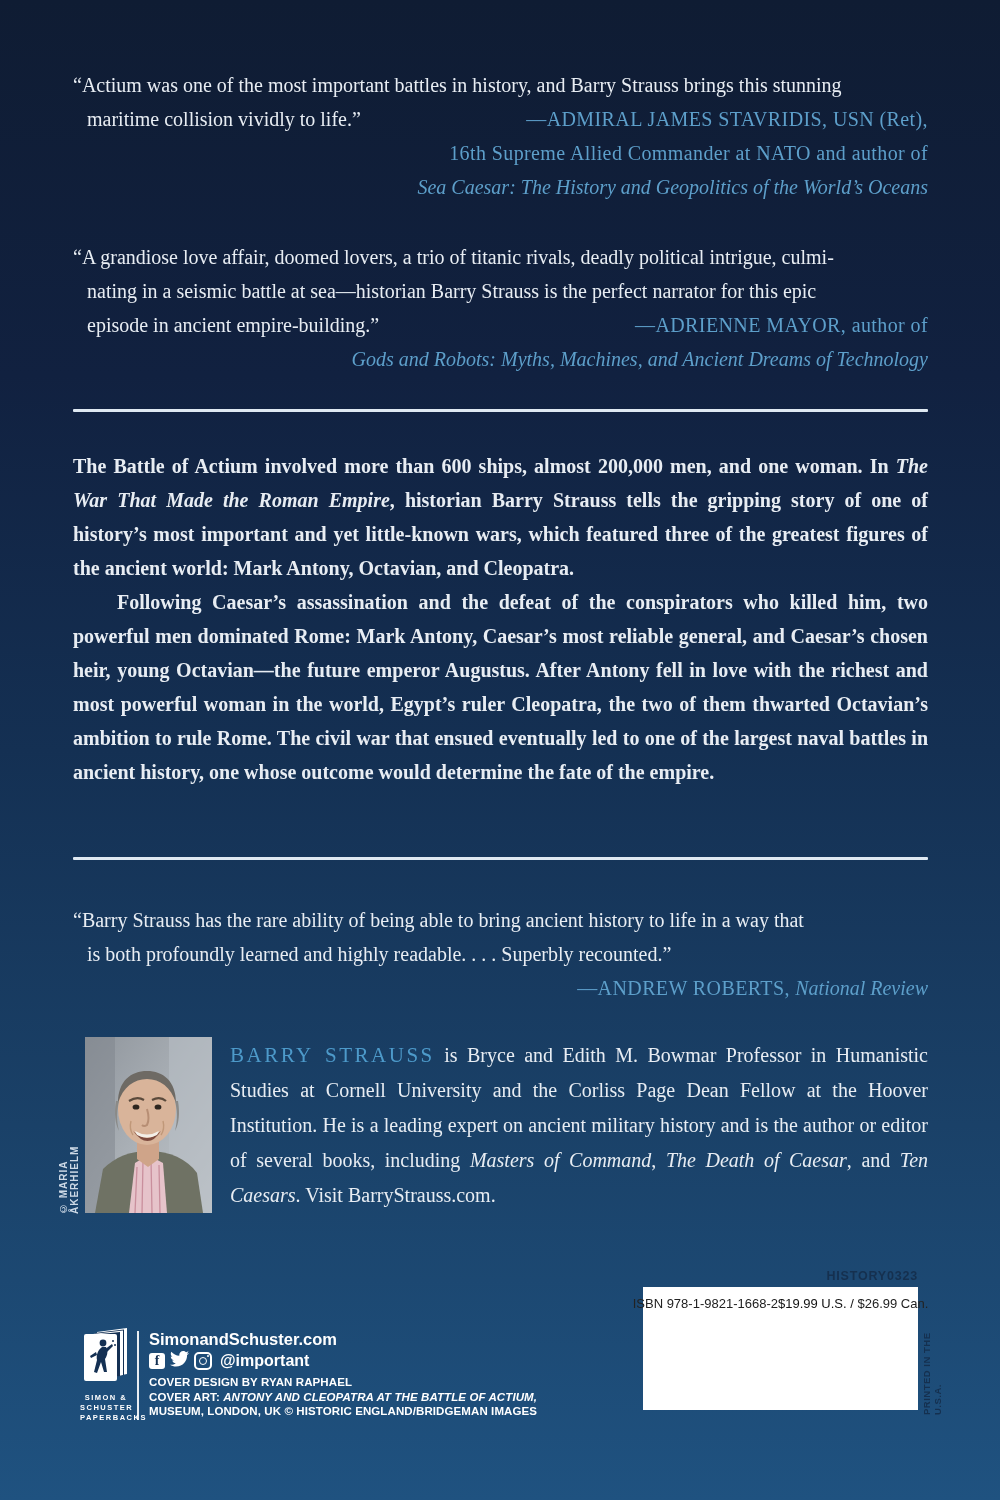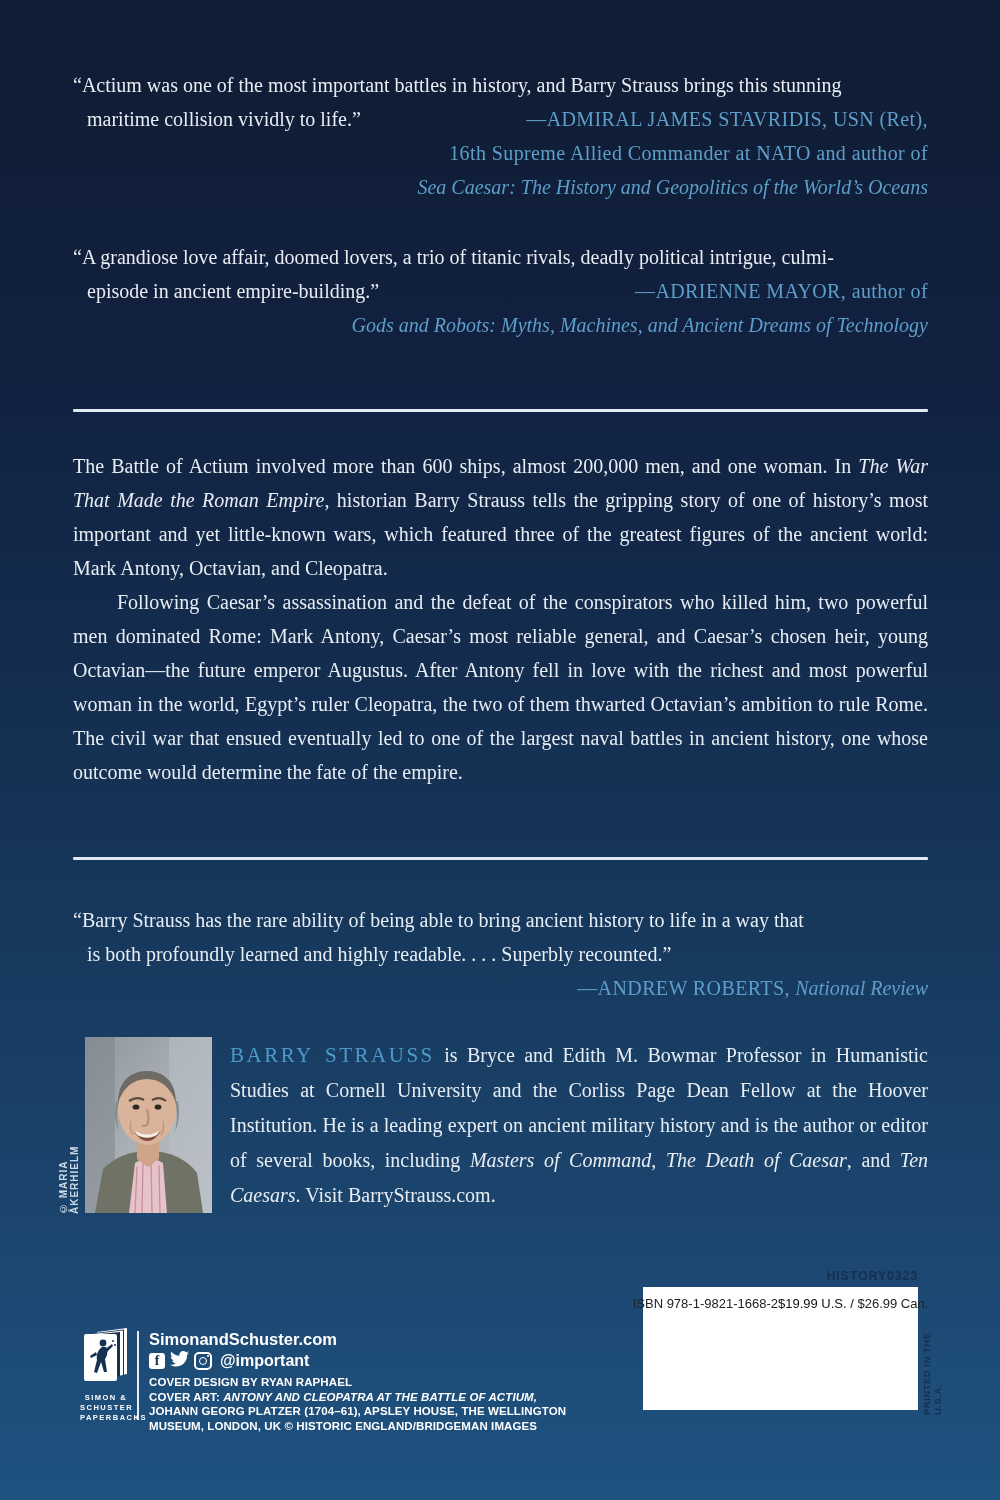--- a/index.html
+++ b/index.html
@@ -14,21 +14,21 @@
   }
   .abs{position:absolute;}
   .line{font-size:20px;line-height:34px;white-space:nowrap;}
   .cont{padding-left:14px;}
   .row{display:flex;justify-content:space-between;align-items:baseline;}
   .right{text-align:right;}
   .accent{color:#5d9fca;}
   .caps{letter-spacing:0.4px;}
   .italic{font-style:italic;}
   .rule{position:absolute;left:73px;width:855px;height:3px;background:#dfe9f2;border-radius:1px;}
-  .desc{font-size:20px;line-height:34px;text-align:justify;}
+  .desc{font-size:20px;line-height:34px;text-align:justify;font-weight:bold;}
   .desc p{margin:0;}
   .desc p.indent{text-indent:44px;}
   .bio{font-size:20px;line-height:35px;text-align:justify;}
   .bio-name{color:#4d9aca;letter-spacing:2.5px;font-size:21px;}
   .photo-credit{
     position:absolute;left:58px;top:1100px;height:114px;
     writing-mode:vertical-rl;transform:rotate(180deg);
     font-family:"Liberation Sans", sans-serif;font-size:10px;font-weight:bold;
     letter-spacing:1px;color:#cdd9e6;text-align:left;
   }
@@ -77,20 +77,21 @@
     <div class="line row">
       <span class="cont">maritime collision vividly to life.”</span>
       <span class="accent caps">—ADMIRAL JAMES STAVRIDIS, USN (Ret),</span>
     </div>
     <div class="line right accent caps">16th Supreme Allied Commander at NATO and author of</div>
     <div class="line right accent italic">Sea Caesar: The History and Geopolitics of the World’s Oceans</div>
   </section>
 
   <section class="abs" style="left:73px;top:240px;width:855px;">
     <div class="line">“A grandiose love affair, doomed lovers, a trio of titanic rivals, deadly political intrigue, culmi-</div>
+    <div class="line cont">nating in a seismic battle at sea—historian Barry Strauss is the perfect narrator for this epic</div>
     <div class="line row">
       <span class="cont">episode in ancient empire-building.”</span>
       <span class="accent caps">—ADRIENNE MAYOR, author of</span>
     </div>
     <div class="line right accent italic">Gods and Robots: Myths, Machines, and Ancient Dreams of Technology</div>
   </section>
 
   <div class="rule" style="top:409px;"></div>
 
   <section class="abs desc" style="left:73px;top:449px;width:855px;">
@@ -186,21 +187,20 @@
         <svg width="19" height="16" viewBox="0 0 24 20">
             <path fill="#ffffff" d="M24,2.3 c-0.9,0.4-1.8,0.65-2.8,0.78 c1-0.6,1.8-1.57,2.16-2.72 c-0.95,0.55-2,0.96-3.13,1.18 C19.33,0.6,18.05,0,16.63,0 c-2.72,0-4.92,2.2-4.92,4.92 c0,0.39,0.04,0.76,0.13,1.12 C7.73,5.9,4.1,3.95,1.67,0.98 C1.25,1.7,1,2.54,1,3.45 c0,1.71,0.87,3.21,2.19,4.1 C2.38,7.52,1.62,7.3,0.96,6.93 v0.06 c0,2.39,1.7,4.37,3.95,4.83 c-0.41,0.11-0.85,0.17-1.3,0.17 c-0.31,0-0.62-0.03-0.92-0.09 c0.63,1.95,2.45,3.38,4.6,3.42 c-1.68,1.32-3.8,2.1-6.1,2.1 c-0.39,0-0.78-0.02-1.17-0.07 C2.19,18.8,4.77,19.6,7.56,19.6 c9.05,0,14-7.5,14-13.99 c0-0.21,0-0.42-0.02-0.63 C22.5,4.28,23.34,3.4,24,2.3 Z"></path>
           </svg>
       </span>
       <span class="icon ig"></span>
       <span class="handle">@important</span>
     </div>
     <div class="credits">
       <div>COVER DESIGN BY RYAN RAPHAEL</div>
       <div><span>COVER ART: </span><span class="italic">ANTONY AND CLEOPATRA AT THE BATTLE OF ACTIUM,</span></div>
-      <div>JOHANN GEORG PLATZER (1704–61), APSLEY HOUSE, THE WELLINGTON</div>
       <div>MUSEUM, LONDON, UK © HISTORIC ENGLAND/BRIDGEMAN IMAGES</div>
     </div>
   </div>
 
   <div class="retail">
     <div class="retail-head">
       <span>HISTORY</span>
       <span>0323</span>
     </div>
     <div class="barcode-box">

